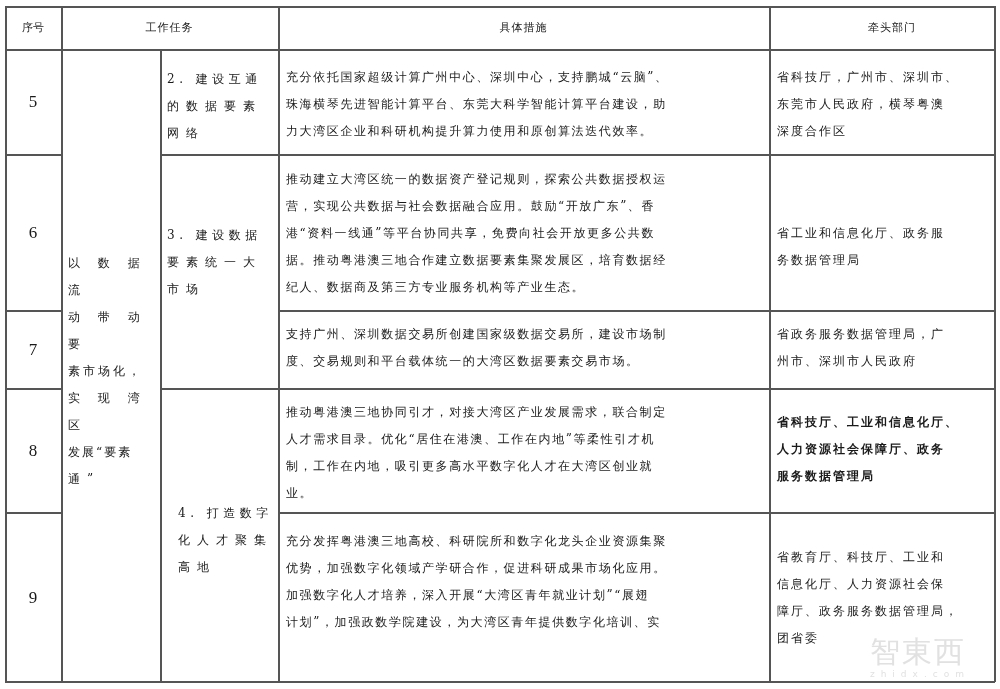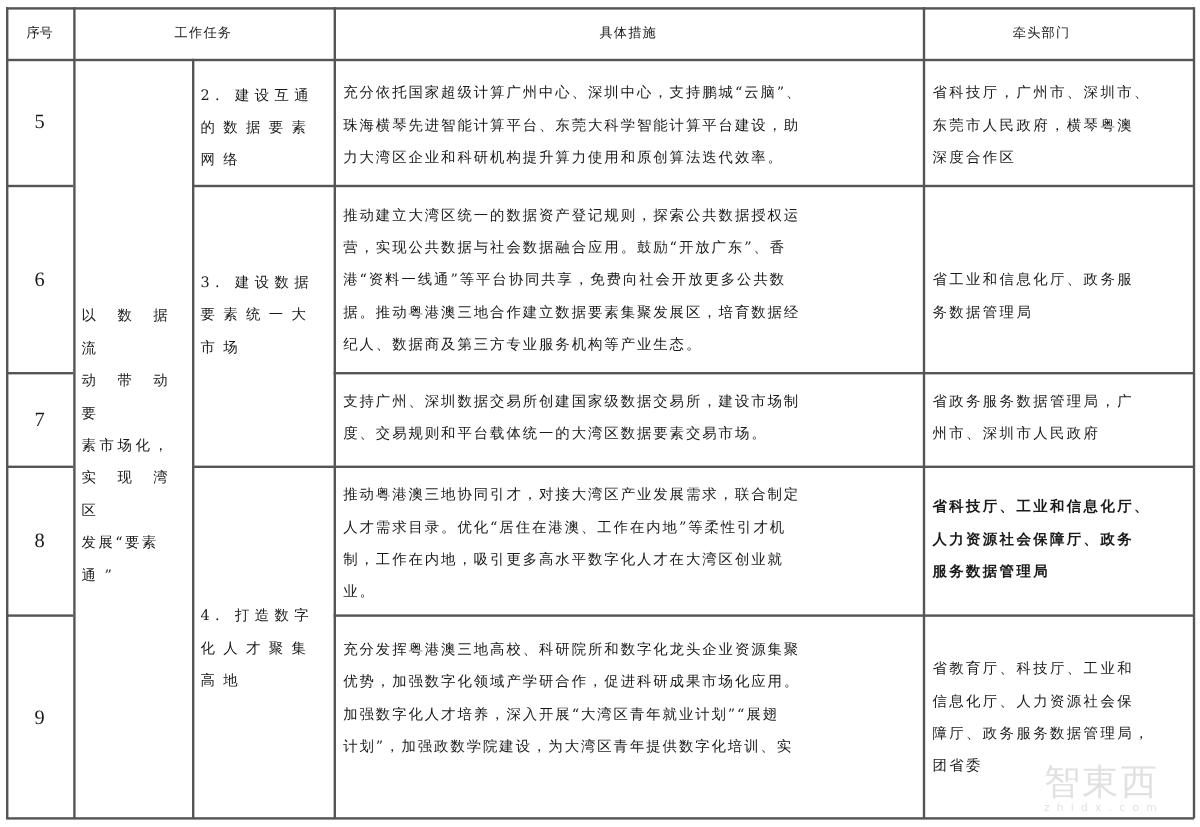--- a/index.html
+++ b/index.html
@@ -40,21 +40,21 @@
   <div class="line h" style="left:0;top:304px;width:56px;"></div>
   <div class="line h" style="left:273px;top:304px;width:717px;"></div>
   <div class="line h" style="left:0;top:382px;width:56px;"></div>
   <div class="line h" style="left:155px;top:382px;width:835px;"></div>
   <div class="line h" style="left:0;top:506px;width:56px;"></div>
   <div class="line h" style="left:273px;top:506px;width:717px;"></div>
 
   <div class="cell hdr" style="left:0;top:0;width:56px;height:43px;">序号</div>
   <div class="cell hdr" style="left:56px;top:0;width:217px;height:43px;letter-spacing:1px;">工作任务</div>
   <div class="cell hdr" style="left:273px;top:0;width:491px;height:43px;letter-spacing:1px;">具体措施</div>
-  <div class="cell hdr" style="left:764px;top:0;width:198px;height:43px;letter-spacing:1px;">牵头部门</div>
+  <div class="cell hdr" style="left:788px;top:0;width:198px;height:43px;letter-spacing:1px;">牵头部门</div>
 
   <div class="cell num" style="left:0;top:43px;width:56px;height:105px;">5</div>
   <div class="cell num" style="left:0;top:148px;width:56px;height:156px;">6</div>
   <div class="cell num" style="left:0;top:304px;width:56px;height:78px;">7</div>
   <div class="cell num" style="left:0;top:382px;width:56px;height:124px;">8</div>
   <div class="cell num" style="left:0;top:506px;width:56px;height:170px;">9</div>
 
   <div class="cell task" style="left:56px;top:244px;width:99px;">
     <div>以 数 据 流</div>
     <div>动 带 动 要</div>
@@ -67,21 +67,21 @@
   <div class="cell task" style="left:155px;top:60px;width:118px;">
     <div style="letter-spacing:4.5px">2. 建设互通</div>
     <div>的数据要素</div>
     <div>网络</div>
   </div>
   <div class="cell task" style="left:155px;top:216px;width:118px;">
     <div style="letter-spacing:4.5px">3. 建设数据</div>
     <div>要素统一大</div>
     <div>市场</div>
   </div>
-  <div class="cell task" style="left:155px;top:494px;width:114px;">
+  <div class="cell task" style="left:166px;top:494px;width:114px;">
     <div style="letter-spacing:4.5px">4. 打造数字</div>
     <div>化人才聚集</div>
     <div>高地</div>
   </div>
 
   <div class="cell txt" style="left:273px;top:58px;width:489px;">
     <div>充分依托国家超级计算广州中心、深圳中心，支持鹏城“云脑”、</div>
     <div>珠海横琴先进智能计算平台、东莞大科学智能计算平台建设，助</div>
     <div>力大湾区企业和科研机构提升算力使用和原创算法迭代效率。</div>
   </div>

